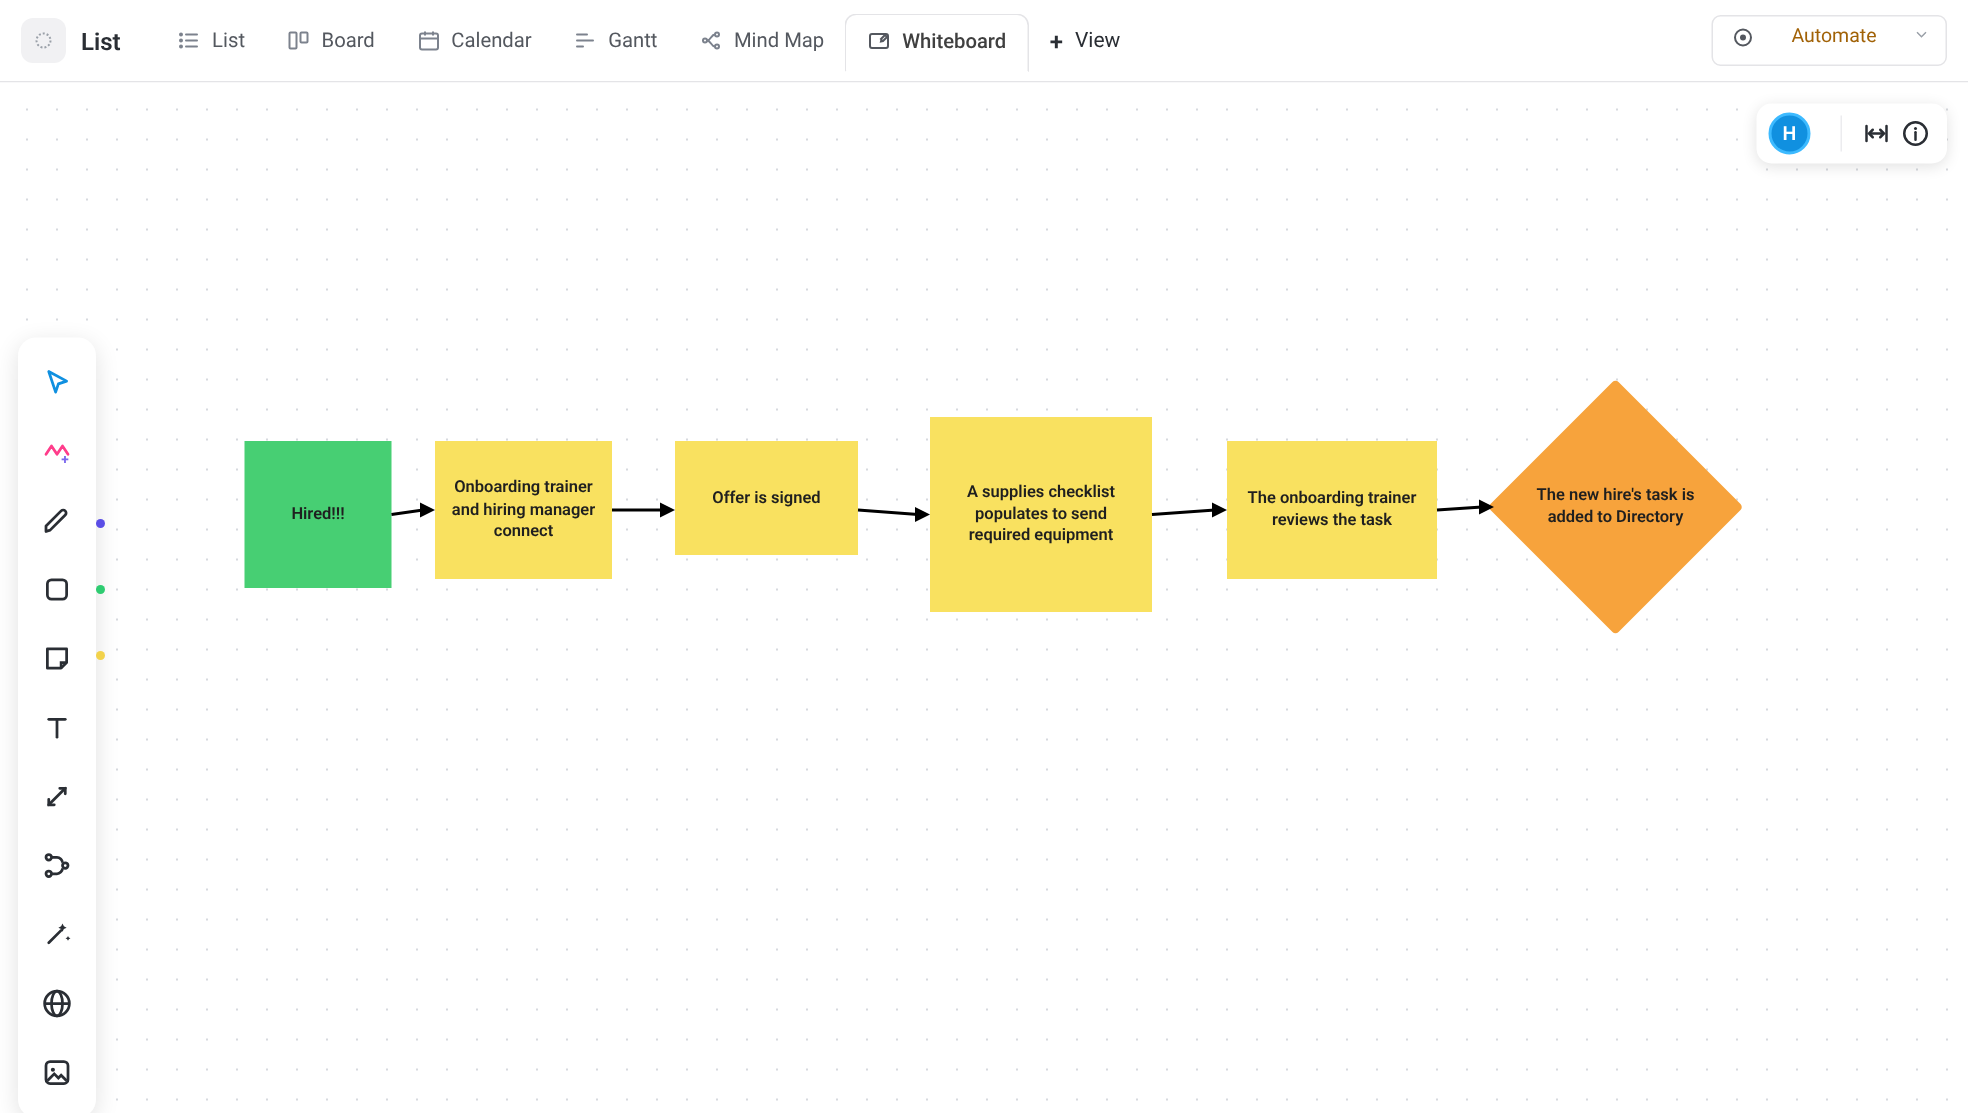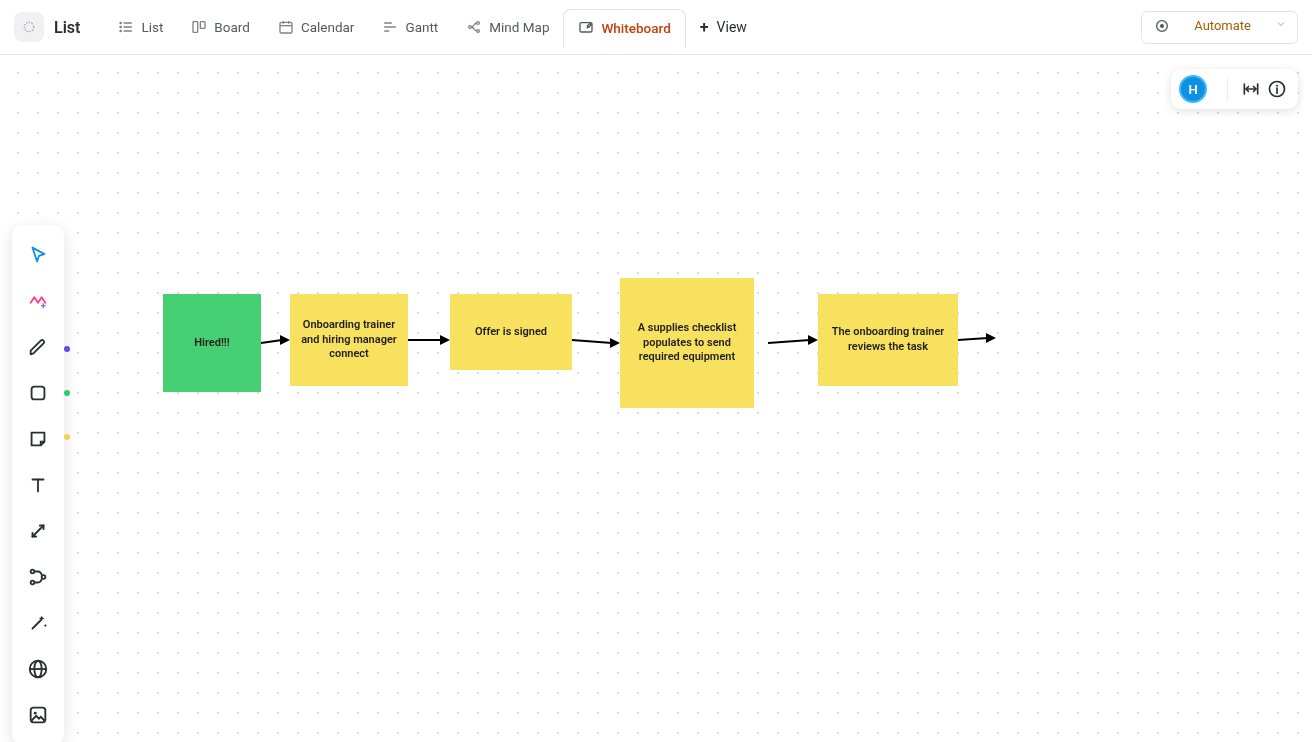--- a/index.html
+++ b/index.html
@@ -20,21 +20,21 @@
 
   .views { display:flex; align-items:center; gap:0; margin-left:6px; }
   .view-tab {
     display:flex; align-items:center; gap:7px; padding:8px 14px;
     font-size:13.5px; color:#54585f; cursor:pointer; border-radius:6px;
   }
   .view-tab.active {
     border:1px solid #e4e4e7; border-bottom:1px solid #fff;
     border-top-left-radius:8px; border-top-right-radius:8px;
     border-bottom-left-radius:0; border-bottom-right-radius:0;
-    color:#c2410c; font-weight:500;
+    color:#404040; font-weight:500;
     position:relative; top:1px; padding:10px 14px 11px 14px; background:#fff;text-align:center;
   }
   .view-tab .vicon { width:16px; height:16px; display:flex; align-items:center; justify-content:center; }
   .view-tab svg { width:16px; height:16px; }
   .add-view { display:flex; align-items:center; gap:8px; font-size:14px; color:#2a2e34; padding:8px 14px; cursor:pointer; }
   .add-plus { font-size:16px; font-weight:600; }
 
   .header-right { margin-left:auto; display:flex; align-items:center; }
   .automate-btn {
     display:flex; align-items:flex-start; gap:24px;
@@ -244,25 +244,29 @@
   <div class="canvas" id="canvas">
       <div class="node" style="left: 290px; top: 239px; width: 118px; height: 92px; background: rgb(249, 225, 96);">
         <span>Onboarding trainer and hiring manager connect</span>
       </div>
       <div class="node" style="left: 163px; top: 239px; width: 98px; height: 98px; background: rgb(71, 207, 115);">
         <span>Hired!!!</span>
       </div>
       <div class="node" style="left: 450px; top: 239px; width: 122px; height: 76px; background: rgb(249, 225, 96);">
         <span>Offer is signed</span>
       </div>
-      <div class="node" style="left: 620px; top: 223px; width: 134px; height: 130px; background: rgb(249, 225, 96);">
+      <div class="node" style="left: 620px; top: 223px; width: 148px; height: 130px; background: rgb(249, 225, 96);">
         <span>A supplies checklist populates to send required equipment</span>
       </div>
       <div class="node" style="left: 818px; top: 239px; width: 140px; height: 92px; background: rgb(249, 225, 96); align-items: center;">
         <span>The onboarding trainer reviews the task</span>
+      </div>
+      <div class="diamond-wrap" style="left: 992px; top: 198px; width: 170px; height: 170px;">
+        <div class="diamond-shape" style="background: rgb(247, 163, 60);"></div>
+        <div class="diamond-label">The new hire's task is added to Directory</div>
       </div>
       <svg class="arrow" width="41" height="19" style="left: 257px; top: 277px;">
         <line x1="4" y1="11" x2="25" y2="8"></line>
         <polygon points="33,8 23,3 23,13"></polygon>
       </svg>
       <svg class="arrow" width="54" height="16" style="left: 404px; top: 277px;">
         <line x1="4" y1="8" x2="38" y2="8"></line>
         <polygon points="46,8 36,3 36,13"></polygon>
       </svg>
       <svg class="arrow" width="60" height="19" style="left: 568px; top: 277px;">

